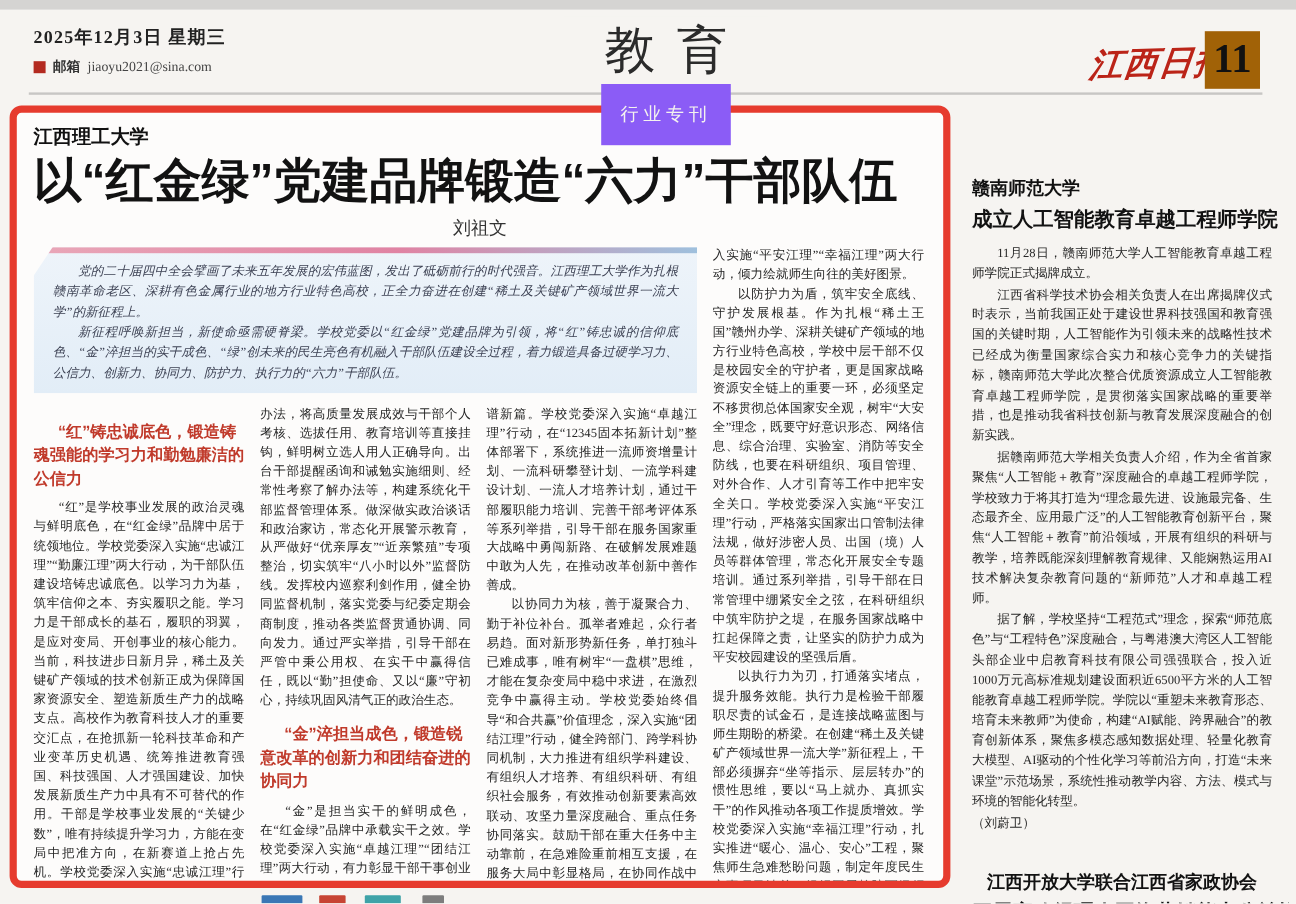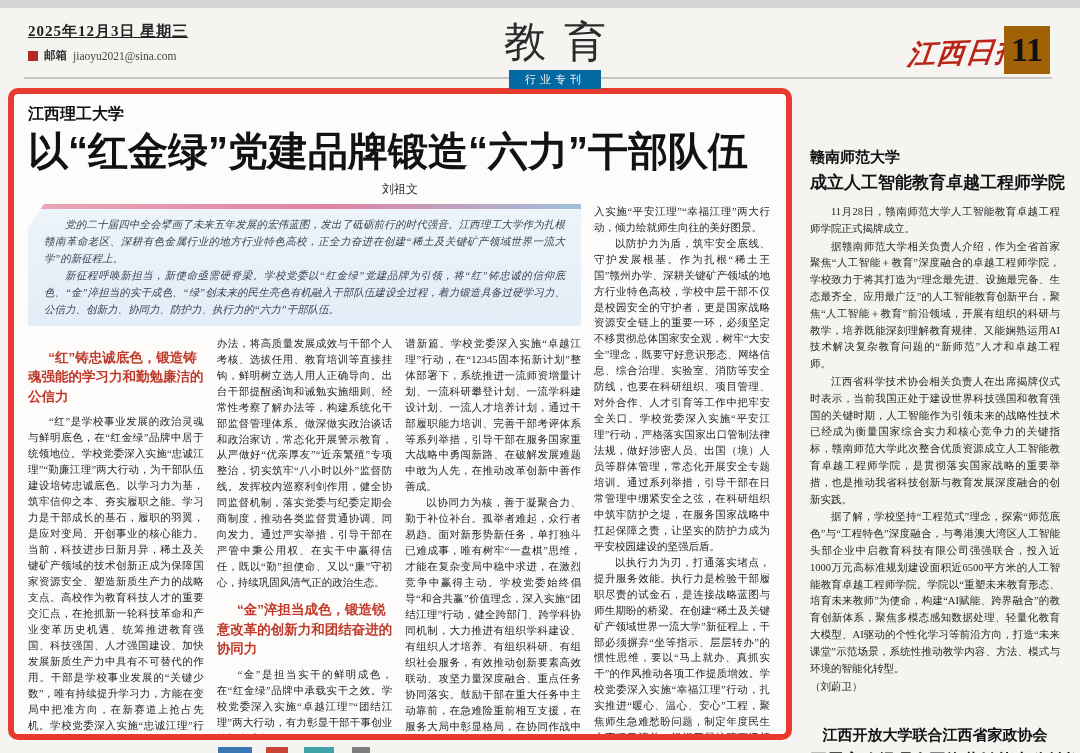--- a/index.html
+++ b/index.html
@@ -3,39 +3,39 @@
 <meta charset="utf-8">
 <style>
   * { margin:0; padding:0; box-sizing:border-box; }
   html,body { width:1080px; height:753px; overflow:hidden; background:#f6f4f1; }
   body { font-family:"Liberation Serif","DejaVu Serif",serif; color:#2a2a2a; position:relative; }
 
   .top-band { height:8px; background:#d5d4d2; }
 
   
   header { position:relative; height:80px; }
-  .date { position:absolute; left:28px; top:14px; font-size:15px; font-weight:bold; color:#222; letter-spacing:1px;text-decoration:underline; }
+  .date { position:absolute; left:28px; top:14px; font-size:15px; font-weight:bold; color:#222; letter-spacing:1px; }
   .email-row { position:absolute; left:28px; top:40px; font-size:11.5px; color:#444; display:flex; align-items:center; gap:6px; }
   .red-sq { width:10px; height:10px; background:#b32a20; display:inline-block; }
   .email-label { font-weight:bold; color:#333; }
   .header-rule { position:absolute; left:24px; right:28px; top:69px; height:2px; background:#c7c6c4; }
   .section-block { position:absolute; left:470px; top:6px; width:170px; text-align:center; }
   .section-title { font-family:"Liberation Sans","DejaVu Sans",sans-serif; font-size:42px; font-weight:500; color:#2b2b2b; letter-spacing:18px; padding-left:18px; background:#f6f4f1; }
-  .section-tab { position:absolute; left:50%; transform:translateX(-50%); top:56px; background:#0369a1; color:#f4f2ef; font-size:11px; letter-spacing:4px; padding:2px 16px; white-space:nowrap; z-index:2; }
+  .section-tab { position:absolute; left:50%; transform:translateX(-50%); top:56px; background:#8b5cf6; color:#f4f2ef; font-size:15px; letter-spacing:4px; padding:16px 16px; white-space:nowrap; z-index:2; }
   .paper-logo { position:absolute; left:908px; top:26px; color:#bb2418; font-size:28px; font-weight:bold; font-style:italic; letter-spacing:1px; transform:skewX(-8deg) rotate(-2deg); font-family:"Liberation Serif",serif; }
   .page-num { position:absolute; left:1004px; top:18px; width:46px; height:48px; background:#a16207; color:#111; font-size:34px; font-weight:bold; text-align:center; line-height:48px; font-family:"Liberation Serif",serif; }
 
   
   .content { display:flex; padding:0 6px 0 8px; gap:8px; height:665px; align-items:flex-start; }
 
   
   .main-article { flex:none; width:784px; height:652px; border:6px solid #e63b2e; border-radius:10px; background:#fdfcfb; padding:8px 14px 6px; overflow:hidden; }
   .kicker { font-family:"Liberation Sans","DejaVu Sans",sans-serif; font-size:16px; font-weight:bold; color:#111; margin:2px 0 4px; }
   .headline { font-family:"Liberation Sans","DejaVu Sans",sans-serif; font-size:40px; font-weight:900; color:#121212; white-space:nowrap; letter-spacing:0; line-height:1.12; }
-  .author { text-align:center; font-size:12px; color:#333; margin:7px 0 6px; }
+  .author { text-align:center; font-size:15px; color:#333; margin:7px 0 6px; }
 
   .article-body { display:flex; gap:13px; height:540px; overflow:hidden; }
   .left-three { flex:none; width:553px; }
   .lede { position:relative; background:linear-gradient(180deg,#eef4fa 0%,#e2edf7 100%); clip-path:polygon(16px 0,100% 0,100% 100%,0 100%,0 24px); padding:12px 16px 8px; font-size:10.5px; line-height:1.62; color:#3d4254; font-style:italic; }
   .lede::before { content:""; position:absolute; left:0; top:0; right:0; height:5px; background:linear-gradient(90deg,#e9a7b8 0%,#e083a3 55%,#9fc0dd 100%); }
   .lede p { text-indent:2em; text-align:justify; }
   .cols { display:flex; gap:13px; margin-top:10px; height:438px; overflow:hidden; }
   .col { flex:1 1 0; font-size:10.5px; line-height:1.52; text-align:justify; color:#262626; overflow:hidden; }
   .col4 { flex:none; width:176px; font-size:10.5px; line-height:1.52; text-align:justify; color:#262626; overflow:hidden; }
   .col p, .col4 p { text-indent:2em; }
@@ -121,22 +121,22 @@
 
       </div>
     </div>
   </article>
 
   <aside class="sidebar">
     <section>
       <div class="sb-kicker">赣南师范大学</div>
       <h2 class="sb-headline">成立人工智能教育卓越工程师学院</h2>
       <p>11月28日，赣南师范大学人工智能教育卓越工程师学院正式揭牌成立。</p>
+      <p>江西省科学技术协会相关负责人在出席揭牌仪式时表示，当前我国正处于建设世界科技强国和教育强国的关键时期，人工智能作为引领未来的战略性技术已经成为衡量国家综合实力和核心竞争力的关键指标，赣南师范大学此次整合优质资源成立人工智能教育卓越工程师学院，是贯彻落实国家战略的重要举措，也是推动我省科技创新与教育发展深度融合的创新实践。</p>
       <p>据赣南师范大学相关负责人介绍，作为全省首家聚焦“人工智能＋教育”深度融合的卓越工程师学院，学校致力于将其打造为“理念最先进、设施最完备、生态最齐全、应用最广泛”的人工智能教育创新平台，聚焦“人工智能＋教育”前沿领域，开展有组织的科研与教学，培养既能深刻理解教育规律、又能娴熟运用AI技术解决复杂教育问题的“新师范”人才和卓越工程师。</p>
-      <p>江西省科学技术协会相关负责人在出席揭牌仪式时表示，当前我国正处于建设世界科技强国和教育强国的关键时期，人工智能作为引领未来的战略性技术已经成为衡量国家综合实力和核心竞争力的关键指标，赣南师范大学此次整合优质资源成立人工智能教育卓越工程师学院，是贯彻落实国家战略的重要举措，也是推动我省科技创新与教育发展深度融合的创新实践。</p>
       <p>据了解，学校坚持“工程范式”理念，探索“师范底色”与“工程特色”深度融合，与粤港澳大湾区人工智能头部企业中启教育科技有限公司强强联合，投入近1000万元高标准规划建设面积近6500平方米的人工智能教育卓越工程师学院。学院以“重塑未来教育形态、培育未来教师”为使命，构建“AI赋能、跨界融合”的教育创新体系，聚焦多模态感知数据处理、轻量化教育大模型、AI驱动的个性化学习等前沿方向，打造“未来课堂”示范场景，系统性推动教学内容、方法、模式与环境的智能化转型。</p>
       <p class="sb-byline">（刘蔚卫）</p>
     </section>
     <section class="sb-art2">
       <div class="sb-h-line1">江西开放大学联合江西省家政协会</div>
       <div class="sb-h-line2">开展家政经理人网络营销能力公益培训</div>
 
     </section>
   </aside>
 

